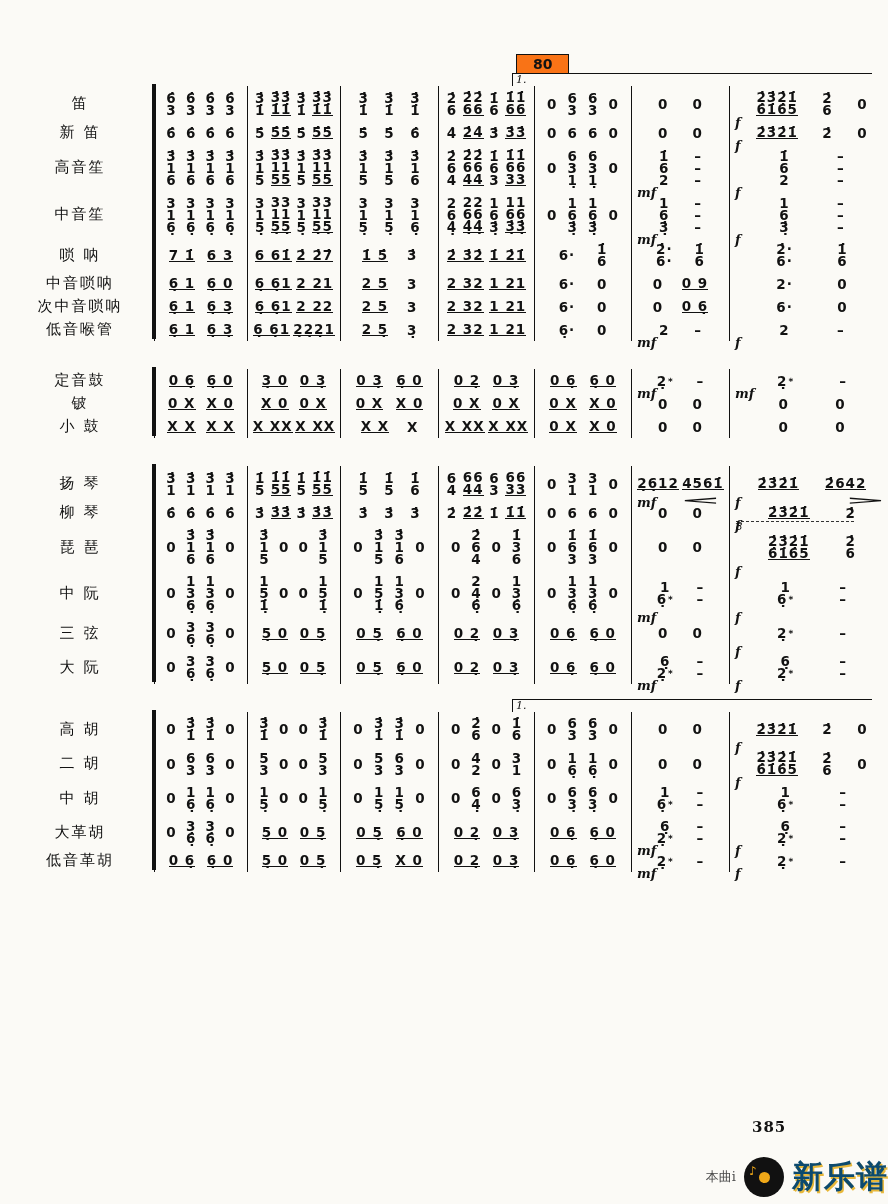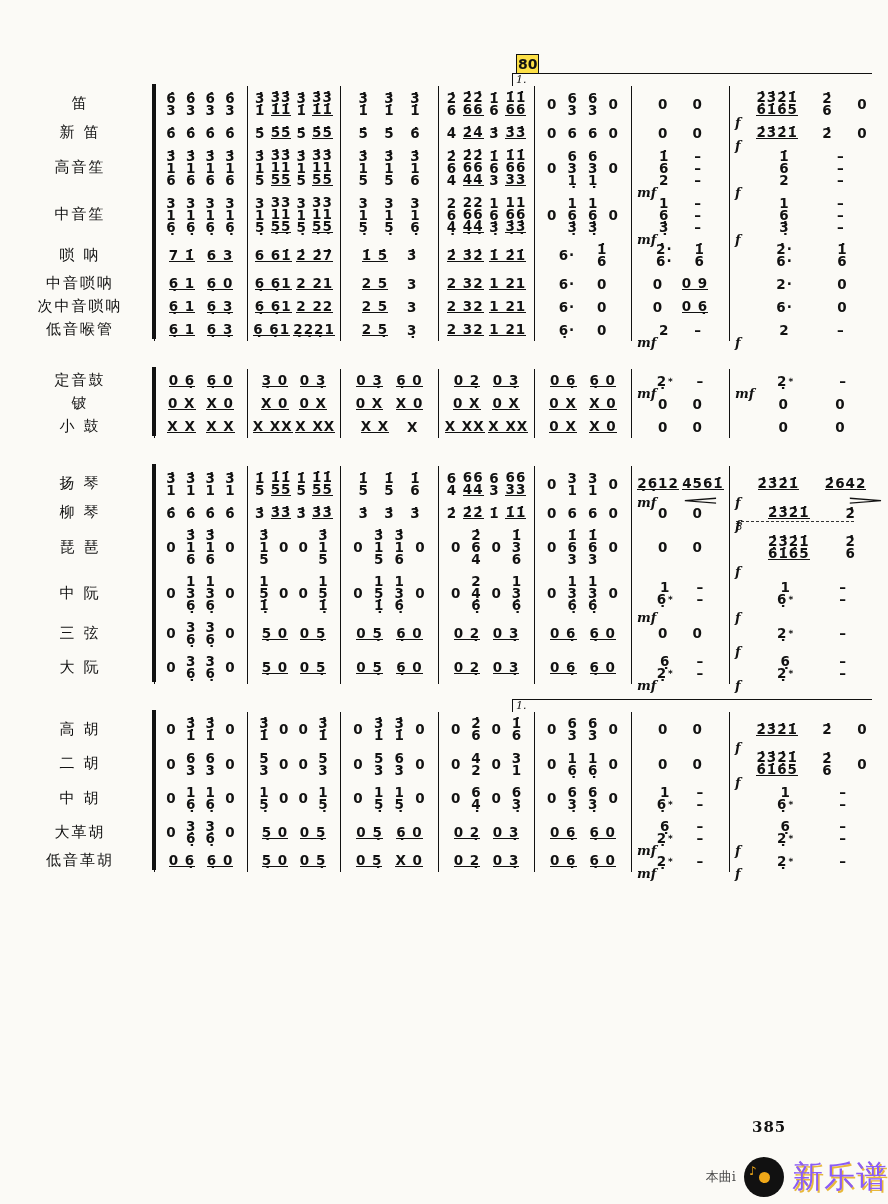--- a/index.html
+++ b/index.html
@@ -1,20 +1,20 @@
 <!DOCTYPE html>
 <html><head>
 <meta charset="utf-8">
 <style>
   html,body{margin:0;padding:0;}
   body{width:888px;height:1204px;background:#fbfaf6;position:relative;overflow:hidden;
        font-family:"DejaVu Sans","Liberation Sans",sans-serif;color:#121212;}
   
-  .tempo{position:absolute;left:516px;top:54px;border:1.6px solid #111;padding:0 1px;
-         font-weight:bold;font-size:14px;line-height:18px;background:#fde047;}
+  .tempo{position:absolute;left:516px;top:54px;border:1.6px solid #111;padding:0 16px;
+         font-weight:bold;font-size:14px;line-height:18px;background:#f97316;}
   
   #score{position:absolute;left:6px;top:82px;width:868px;}
   .group{position:relative;margin-bottom:24px;padding-top:4px;}
   .sysbar{position:absolute;left:146px;top:2px;bottom:2px;width:3.5px;background:#111;}
   .volta{position:absolute;top:-9px;left:506px;right:2px;height:12px;
          border-top:1.5px solid #111;border-left:1.5px solid #111;
          font-size:11px;font-style:italic;font-family:"DejaVu Serif",serif;padding-left:3px;line-height:11px;}
   .row{display:flex;align-items:center;}
   .lbl{width:148px;text-align:center;font-size:15px;letter-spacing:2px;
        font-family:"DejaVu Serif","Liberation Serif",serif;flex:none;}
@@ -37,21 +37,21 @@
           font-size:10px;font-style:italic;line-height:9px;text-align:left;}
   
   .pageno{position:absolute;left:716px;top:1118px;font-weight:bold;font-size:15px;
           font-family:"DejaVu Serif",serif;letter-spacing:1px;margin-left:36px;}
   .brandbar{position:absolute;right:0;bottom:6px;display:flex;align-items:center;gap:8px;}
   .foot-note{font-size:13px;color:#4a4a4a;font-family:"DejaVu Serif",serif;}
   .record{width:40px;height:40px;border-radius:50%;background:#111;position:relative;flex:none;}
   .record .hole{position:absolute;left:50%;top:50%;width:11px;height:11px;margin:-5.5px 0 0 -5.5px;
                 border-radius:50%;background:#f0a818;}
   .record .note{position:absolute;left:5px;top:7px;color:#f0a818;font-size:12px;font-weight:bold;}
-  .brand{font-size:31px;font-weight:400;color:#8b5cf6;letter-spacing:1px;
+  .brand{font-size:31px;font-weight:700;color:#0c4a6e;letter-spacing:1px;
          text-shadow:1.5px 1.5px 0 #e8b83a;font-family:"DejaVu Sans",sans-serif;}
 </style>
 </head>
 <body>
 
 <div class="tempo">80</div>
 
 <div id="score">
     <div class="group">
       <div class="sysbar"></div>

